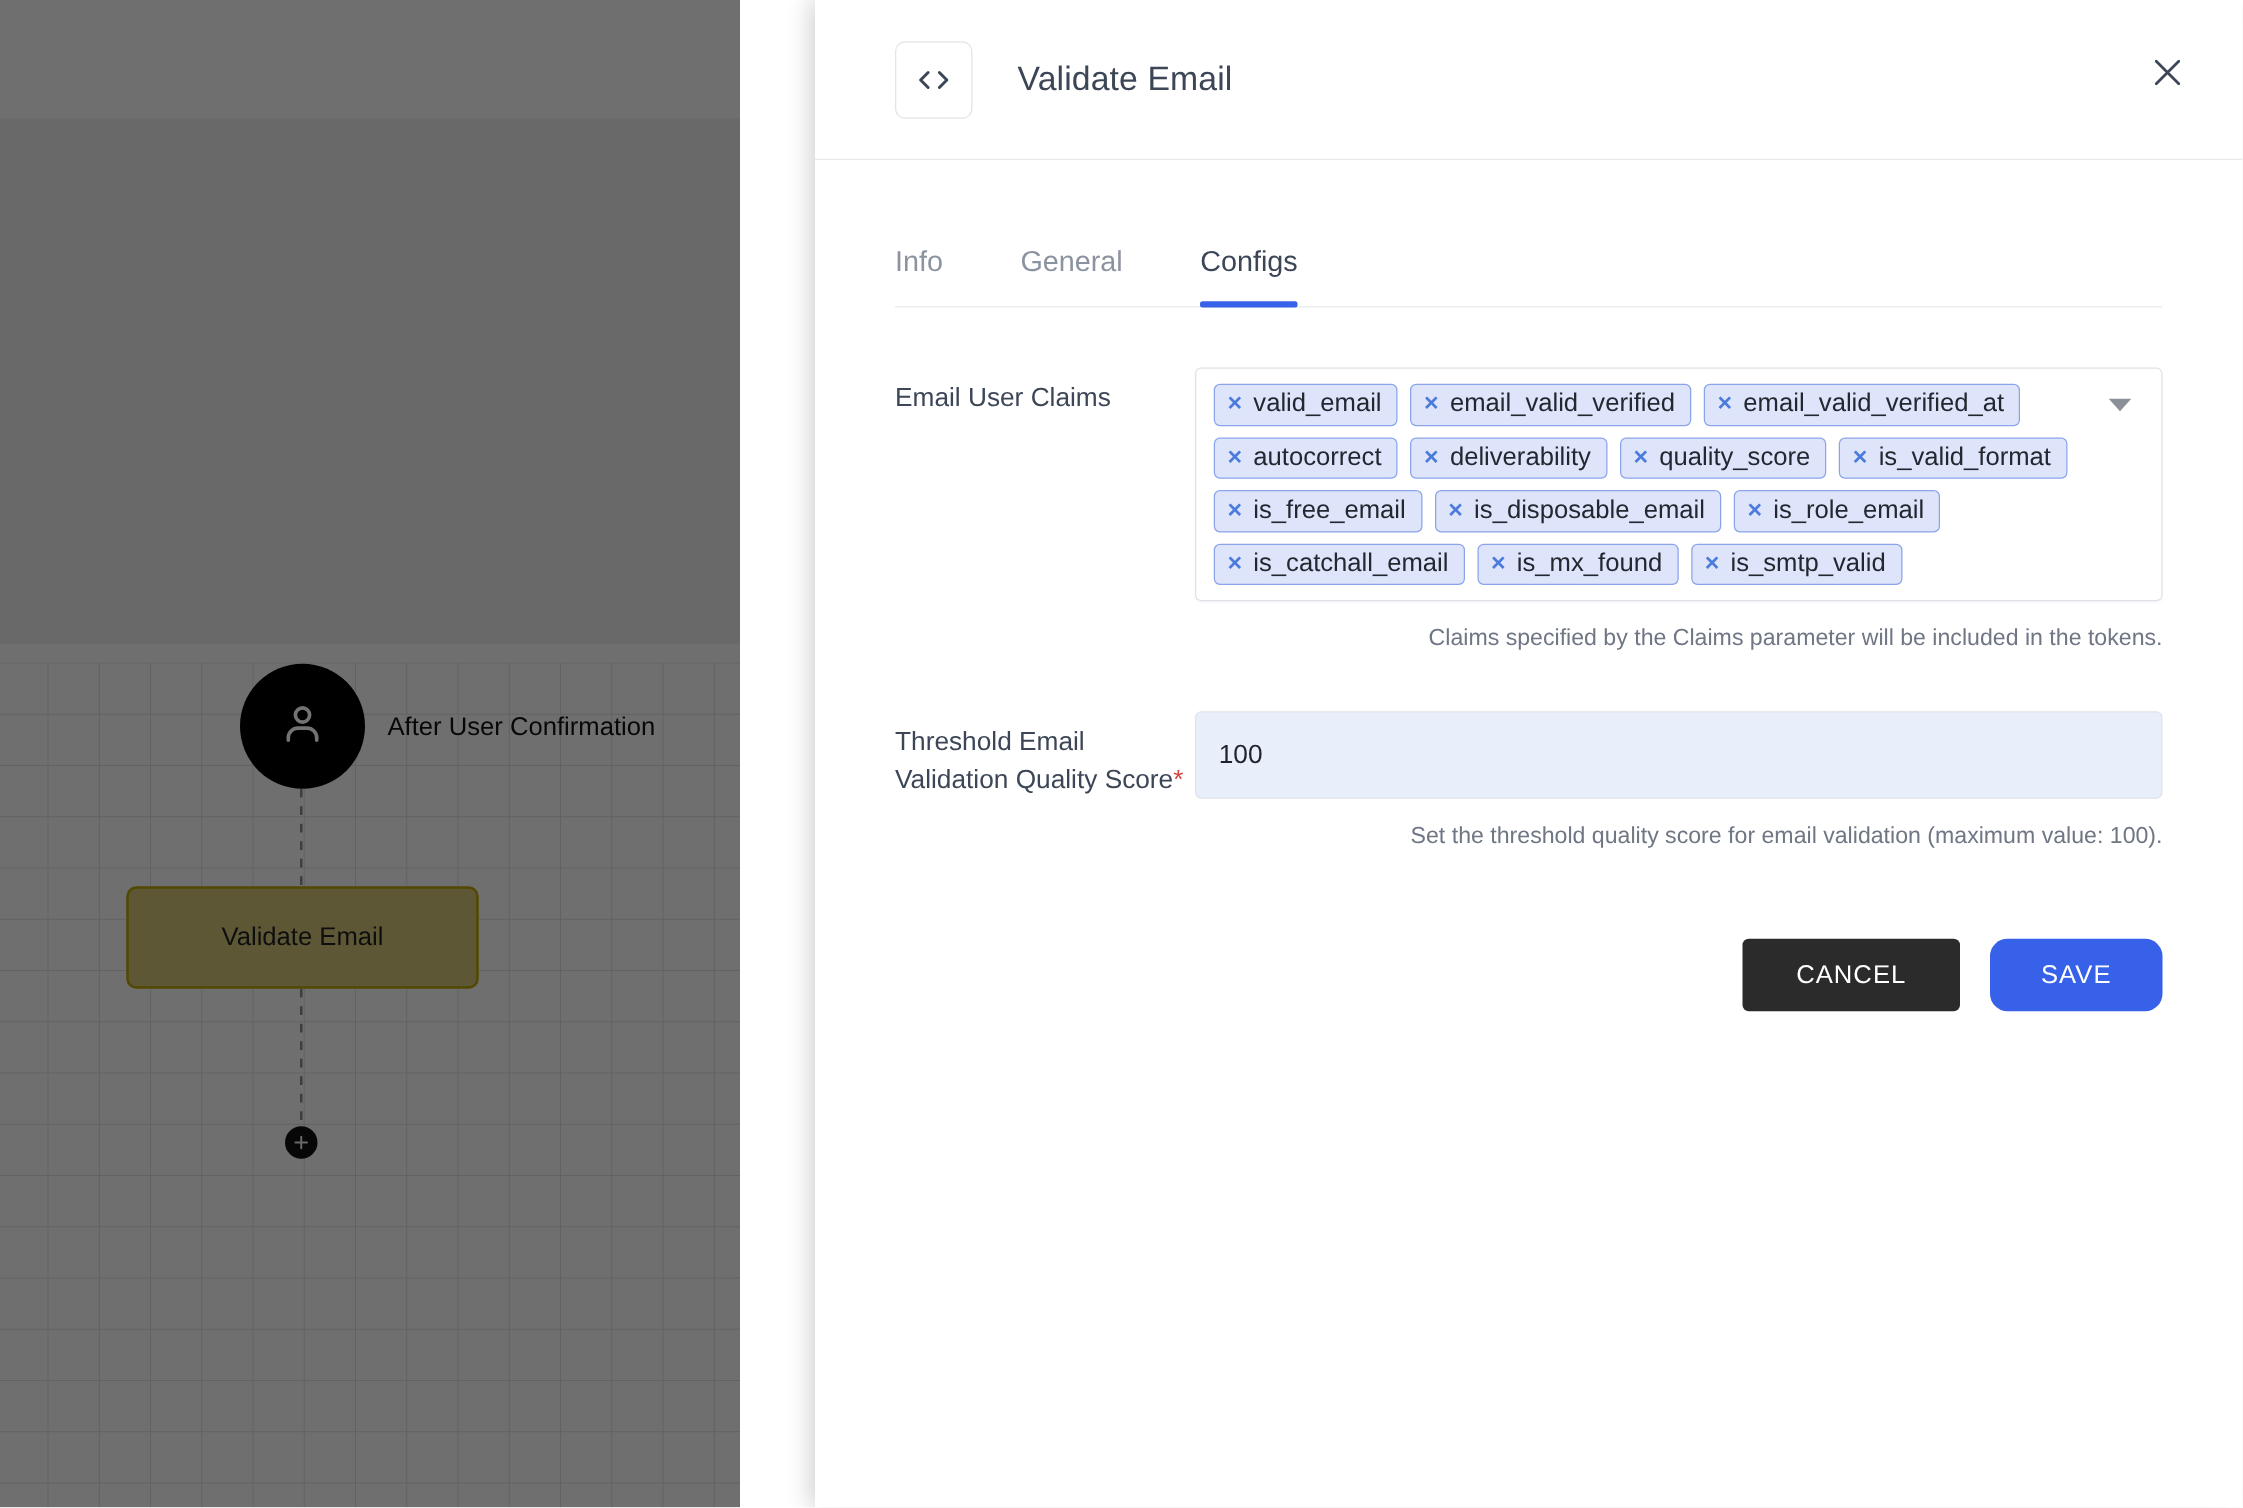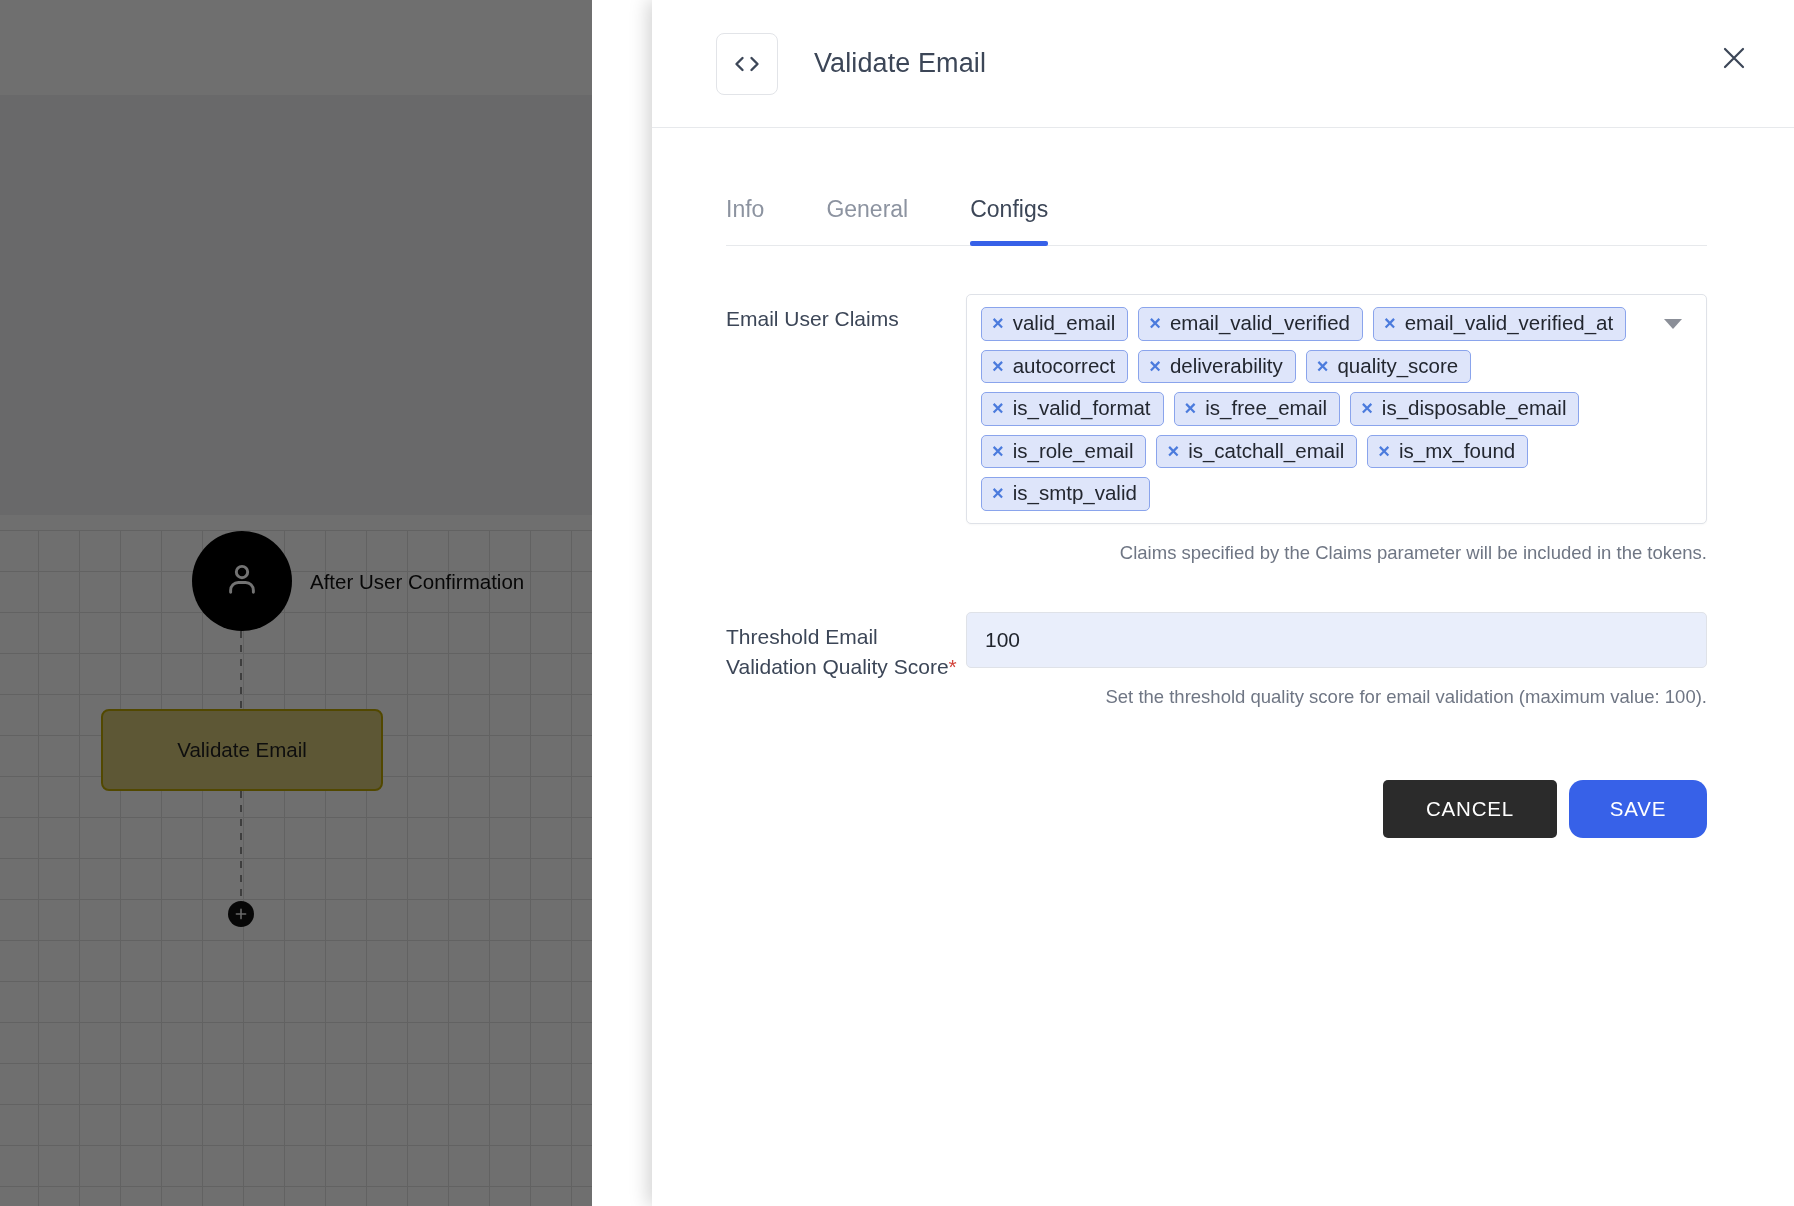--- a/index.html
+++ b/index.html
@@ -142,23 +142,22 @@
   .close-btn {
     position: absolute;
     right: 40px; top: 40px;
     width: 40px; height: 40px;
     display: flex; align-items: center; justify-content: center;
     cursor: pointer;
   }
 
   .panel-body {
     flex: 1 1 auto;
-    padding: 42px 87px 0 64px;
+    padding: 42px 64px 0 64px;
     overflow: hidden;
-    margin-left: 10px;
   }
 
   .tabs {
     display: flex;
     align-items: flex-end;
     gap: 0px;
     border-bottom: 1px solid #e7e9ec;
     height: 76px;
   }
   .tab {
@@ -246,35 +245,35 @@
 
   .helper {
     font-size: 18.5px;
     color: #6f7684;
     margin-top: 18px;
     text-align: right;
   }
 
   .text-input {
     width: 100%;
-    height: 56px;
+    height: 70px;
     border: 1px solid #dfe2e8;
     border-radius: 5px;
     background: #e9eefb;
     font-size: 21px;
     color: #1f232b;
     padding: 0 18px;
     font-family: "Liberation Sans", sans-serif;
     outline: none;
   }
 
   .actions {
     display: flex;
     justify-content: flex-end;
-    gap: 12px;
+    gap: 24px;
     margin-top: 72px;
   }
   .btn {
     border: none;
     border-radius: 5px;
     height: 58px;
     min-width: 118px;
     padding: 0 30px;
     font-size: 20.5px;
     letter-spacing: 0.8px;

